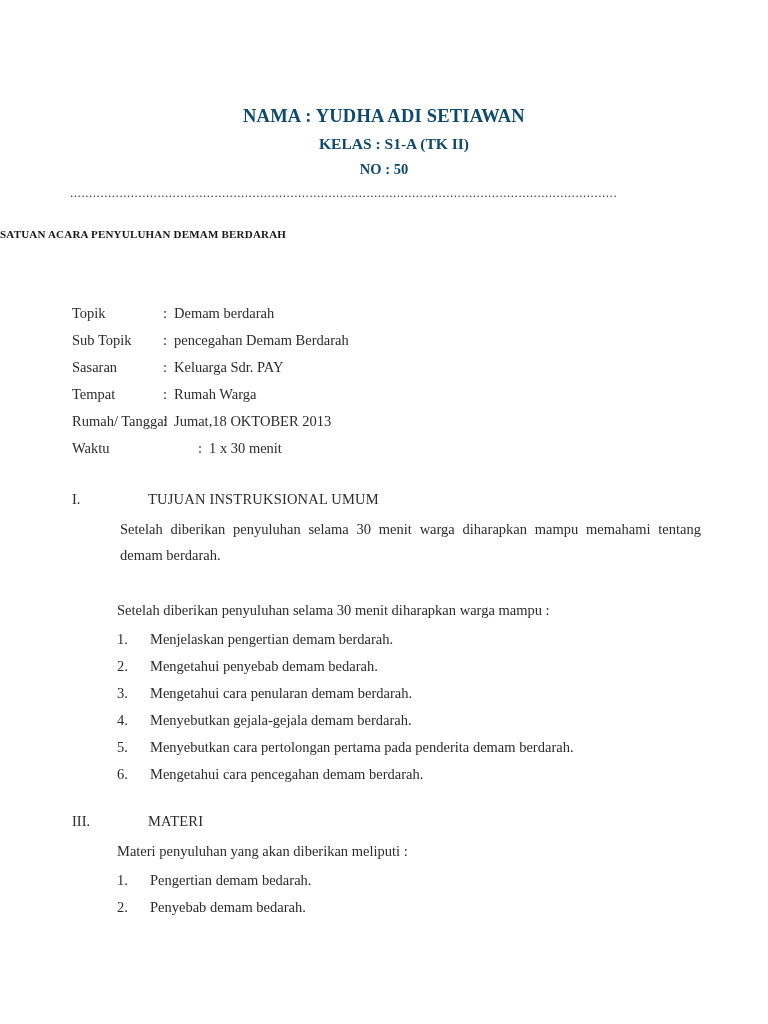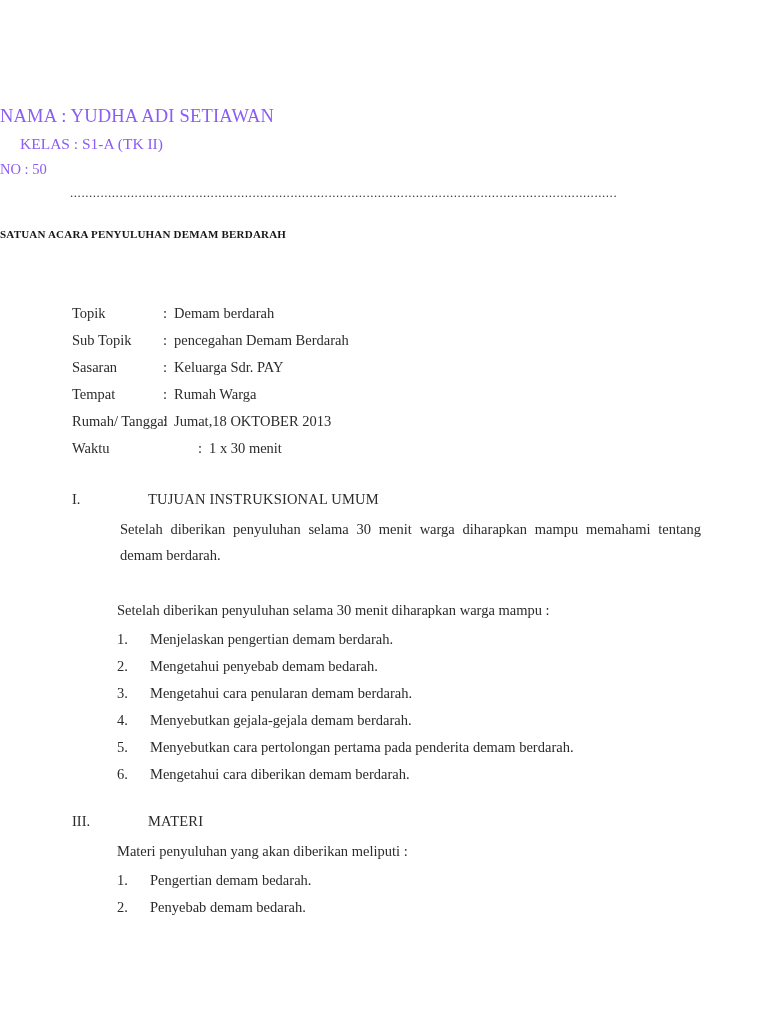--- a/index.html
+++ b/index.html
@@ -17,23 +17,23 @@
   }
 
   .page {
     position: absolute;
     inset: 0;
     background: #ffffff;
   }
 
   
   .hdr {
-    text-align: left;
-    font-weight: normal;
-    color: #8b5cf6;
+    text-align: center;
+    font-weight: bold;
+    color: #0c4a6e;
   }
   .hdr-nama {
     position: absolute;
     left: 0; right: 0;
     top: 106px;
     font-size: 18.5px;
     letter-spacing: 0.2px;
   }
   .hdr-kelas {
     position: absolute;
@@ -217,21 +217,21 @@
       <div class="list-item">
         <span class="li-num">3.</span><span class="li-text">Mengetahui cara penularan demam berdarah.</span>
       </div>
       <div class="list-item">
         <span class="li-num">4.</span><span class="li-text">Menyebutkan gejala-gejala demam berdarah.</span>
       </div>
       <div class="list-item">
         <span class="li-num">5.</span><span class="li-text">Menyebutkan cara pertolongan pertama pada penderita demam berdarah.</span>
       </div>
       <div class="list-item">
-        <span class="li-num">6.</span><span class="li-text">Mengetahui cara diberikan demam berdarah.</span>
+        <span class="li-num">6.</span><span class="li-text">Mengetahui cara pencegahan demam berdarah.</span>
       </div>
     </div>
   </div>
 
   <div class="section" style="top:808px;">
     <div class="sec-head">
       <span class="sec-num">III.</span><span class="sec-title">MATERI</span>
     </div>
     <div class="sec-body intro">Materi penyuluhan yang akan diberikan meliputi :</div>
     <div class="list">

